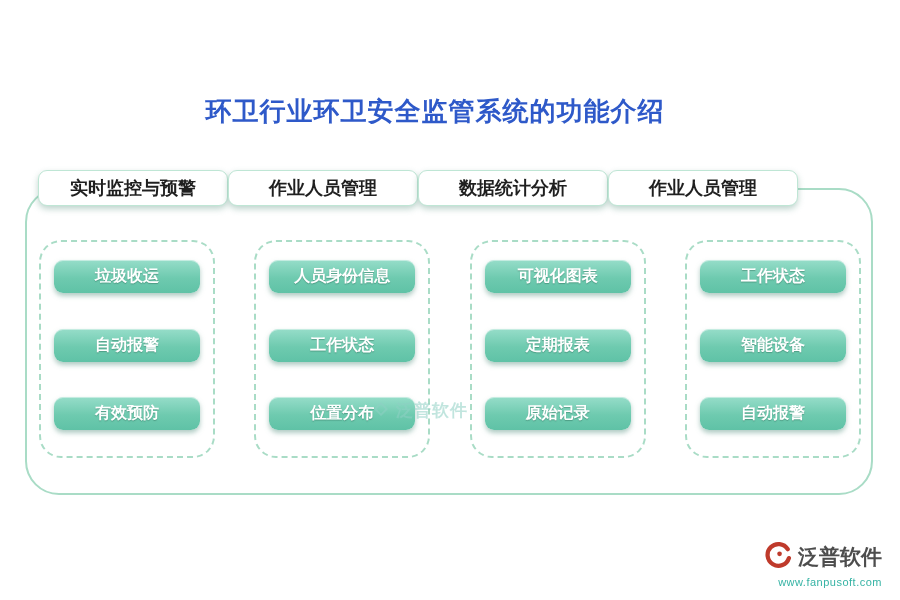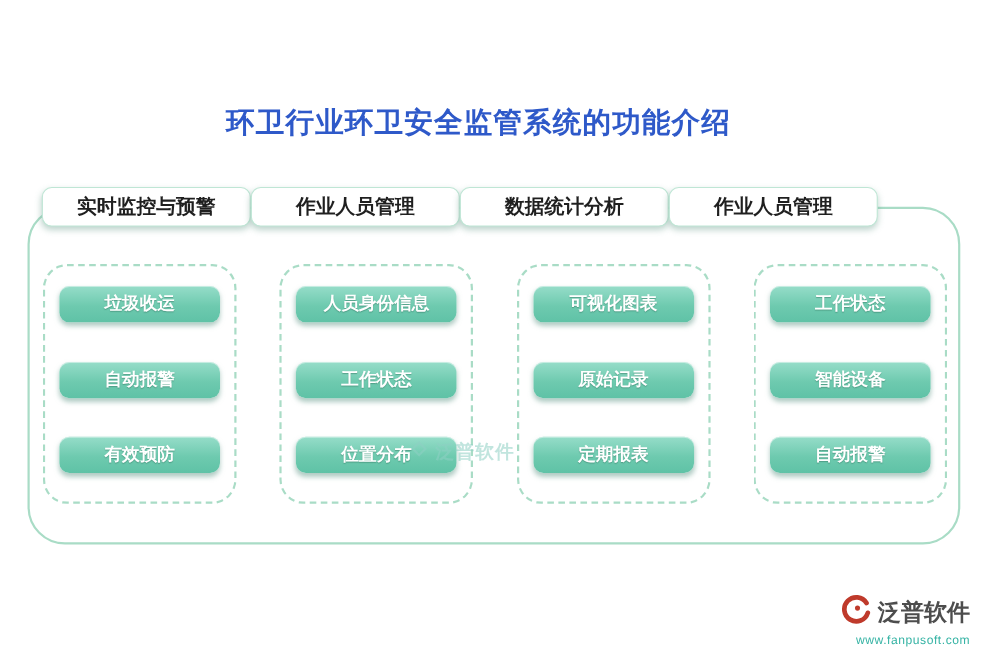--- a/index.html
+++ b/index.html
@@ -119,22 +119,22 @@
       </div>
 
       <div class="column">
         <div class="pill">人员身份信息</div>
         <div class="pill">工作状态</div>
         <div class="pill">位置分布</div>
       </div>
 
       <div class="column">
         <div class="pill">可视化图表</div>
+        <div class="pill">定期报表</div>
         <div class="pill">原始记录</div>
-        <div class="pill">定期报表</div>
       </div>
 
       <div class="column">
         <div class="pill">工作状态</div>
         <div class="pill">智能设备</div>
         <div class="pill">自动报警</div>
       </div>
 
     </div>
   </div>

